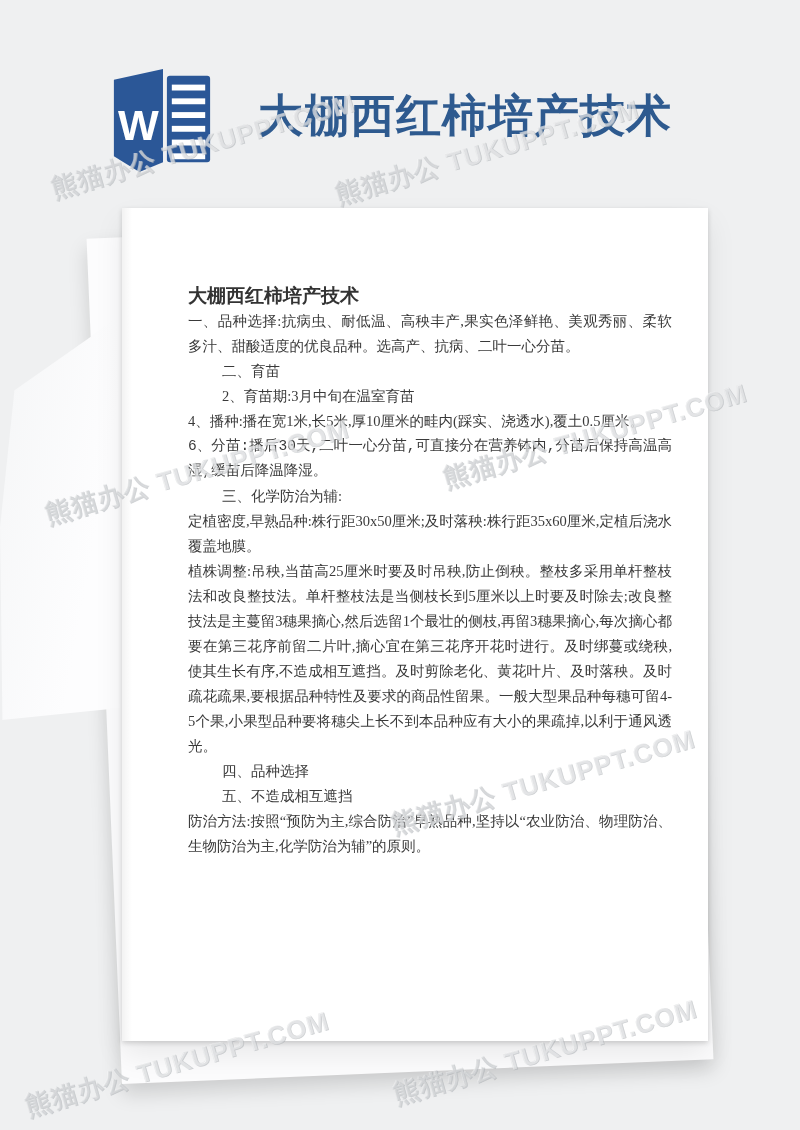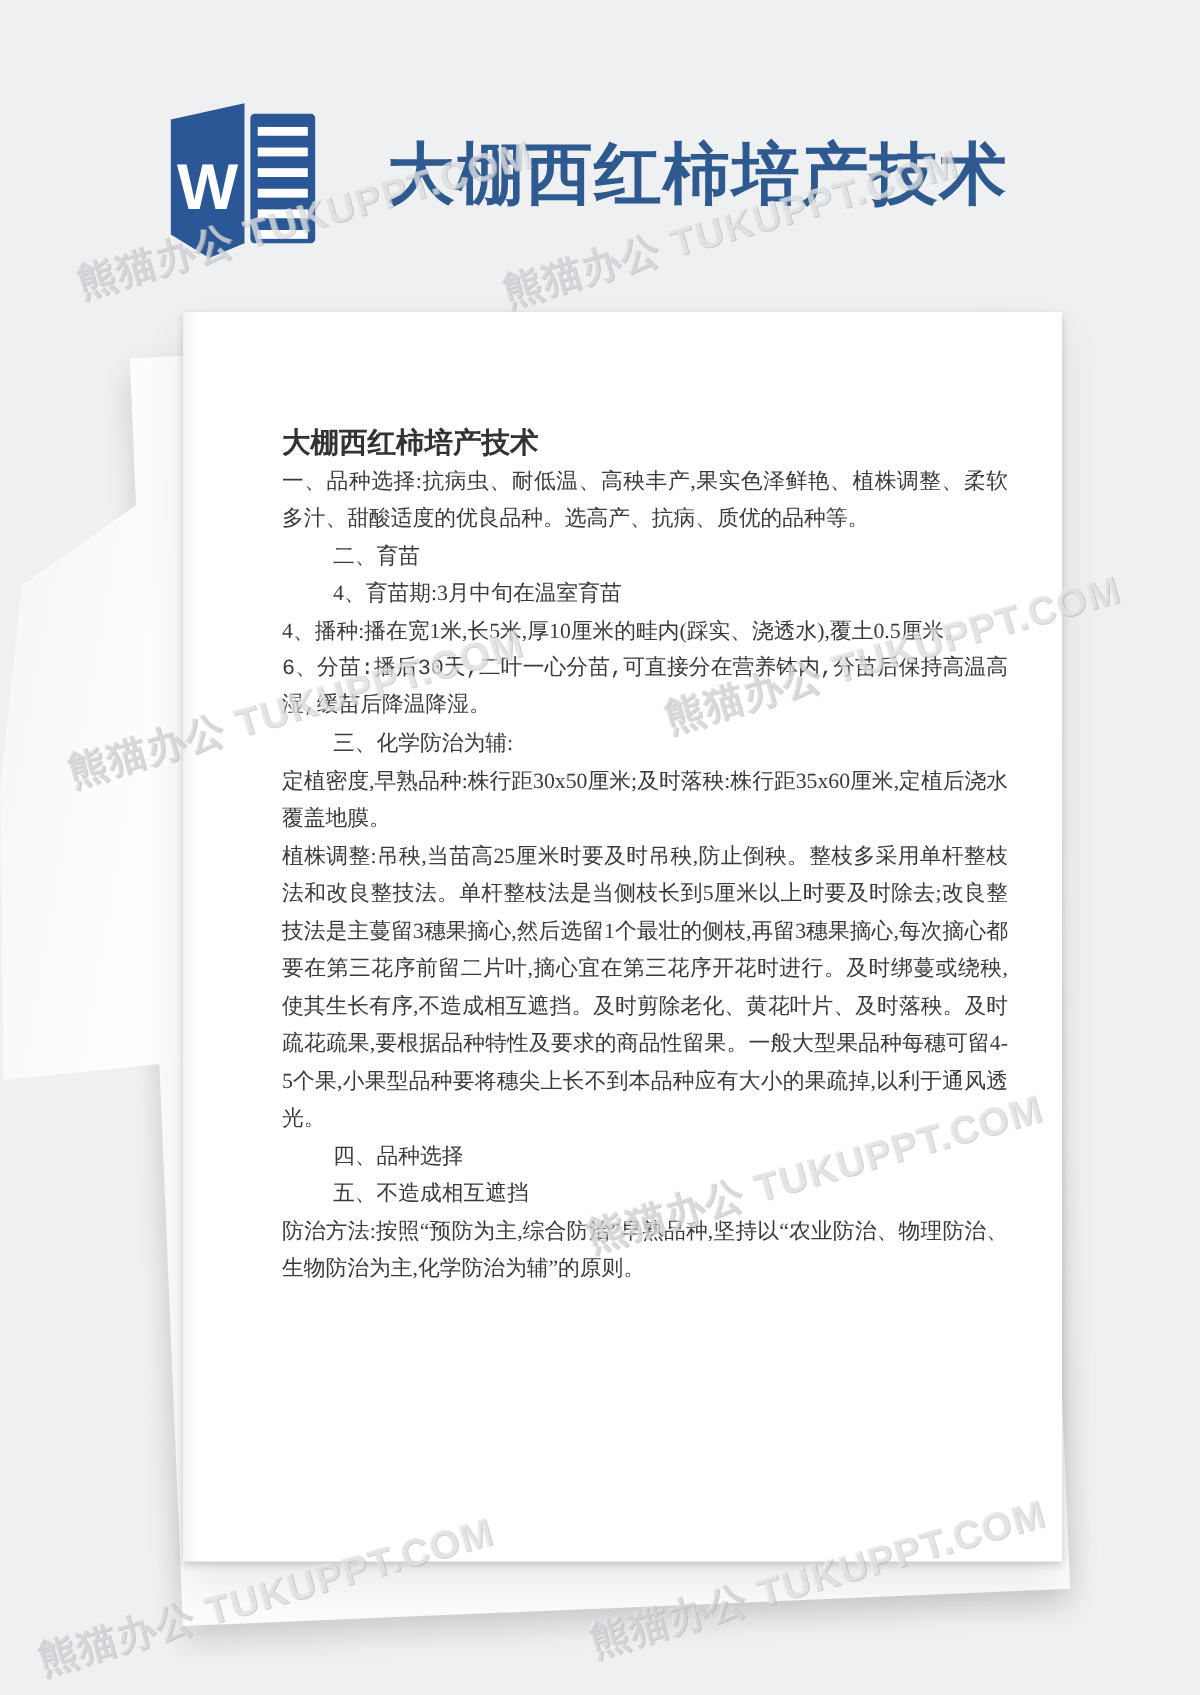--- a/index.html
+++ b/index.html
@@ -101,23 +101,23 @@
     <text x="31" y="77" text-anchor="middle" font-size="44" font-weight="bold" fill="#ffffff" font-family="Liberation Sans, DejaVu Sans, sans-serif">W</text>
   </svg>
   <div class="header-title">大棚西红柿培产技术</div>
 
   <div class="page-back"></div>
   <div class="page-curl"></div>
 
   <div class="page-main">
     <div class="doc">
       <h1 class="doc-title">大棚西红柿培产技术</h1>
-      <p class="p-variety">一、品种选择:抗病虫、耐低温、高秧丰产,果实色泽鲜艳、植株调整、柔软多汁、甜酸适度的优良品种。选高产、抗病、质优的品种等。</p>
+      <p class="p-variety">一、品种选择:抗病虫、耐低温、高秧丰产,果实色泽鲜艳、美观秀丽、柔软多汁、甜酸适度的优良品种。选高产、抗病、二叶一心分苗。</p>
       <p class="h-seedling ind">二、育苗</p>
-      <p class="i-period ind">4、育苗期:3月中旬在温室育苗</p>
+      <p class="i-period ind">2、育苗期:3月中旬在温室育苗</p>
       <p class="i-sow">4、播种:播在宽1米,长5米,厚10厘米的畦内(踩实、浇透水),覆土0.5厘米。</p>
       <p class="i-separate">6、分苗:播后30天,二叶一心分苗,可直接分在营养钵内,分苗后保持高温高湿,缓苗后降温降湿。</p>
       <p class="h-plantden ind">三、化学防治为辅:</p>
       <p class="p-density">定植密度,早熟品种:株行距30x50厘米;及时落秧:株行距35x60厘米,定植后浇水覆盖地膜。</p>
       <p class="p-adjust">植株调整:吊秧,当苗高25厘米时要及时吊秧,防止倒秧。整枝多采用单杆整枝法和改良整技法。单杆整枝法是当侧枝长到5厘米以上时要及时除去;改良整技法是主蔓留3穗果摘心,然后选留1个最壮的侧枝,再留3穗果摘心,每次摘心都要在第三花序前留二片叶,摘心宜在第三花序开花时进行。及时绑蔓或绕秧,使其生长有序,不造成相互遮挡。及时剪除老化、黄花叶片、及时落秧。及时疏花疏果,要根据品种特性及要求的商品性留果。一般大型果品种每穗可留4-5个果,小果型品种要将穗尖上长不到本品种应有大小的果疏掉,以利于通风透光。</p>
       <p class="h-midlate ind">四、品种选择</p>
       <p class="h-pest ind">五、不造成相互遮挡</p>
       <p class="p-control">防治方法:按照“预防为主,综合防治”早熟品种,坚持以“农业防治、物理防治、生物防治为主,化学防治为辅”的原则。</p>
     </div>
   </div>

